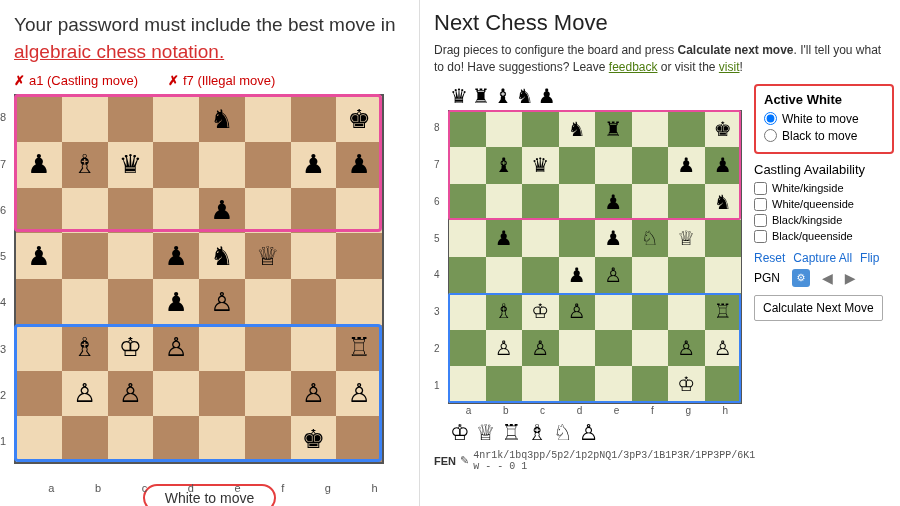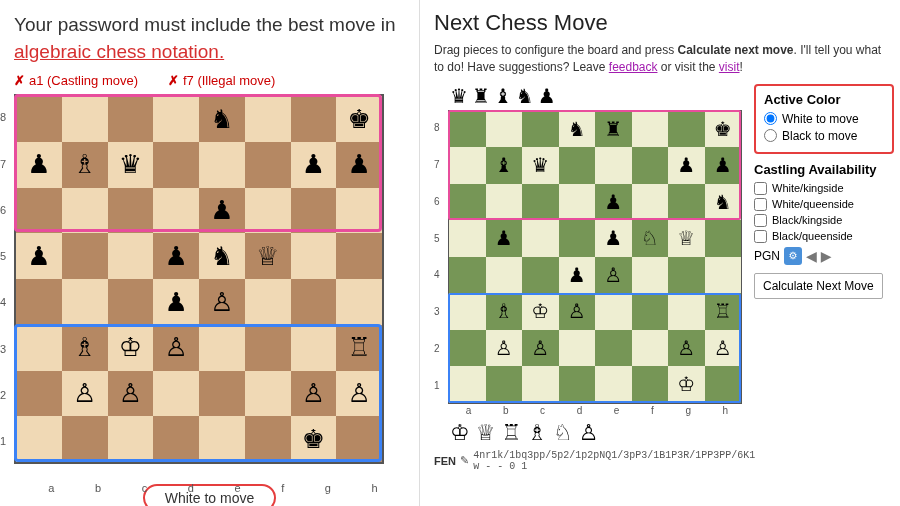--- a/index.html
+++ b/index.html
@@ -129,21 +129,21 @@
       font-weight: normal;
       color: #222;
       margin-bottom: 6px;
     }
     .right-panel .description {
       font-size: 12px;
       color: #333;
       margin-bottom: 8px;
       line-height: 1.4;
     }
-    .right-panel .description a { color: #a21caf; }
+    .right-panel .description a { color: #4d7c0f; }
     .right-panel .description b { font-weight: bold; }
 
     .right-content {
       display: flex;
       gap: 10px;
     }
 
     
     .board-right-wrapper {
       position: relative;
@@ -224,21 +224,21 @@
       display: flex;
       align-items: center;
       gap: 5px;
       font-size: 12px;
       margin-bottom: 3px;
       cursor: pointer;
     }
     .radio-option input[type=radio] { margin: 0; }
 
     .castling-section .box-title {
-      font-weight: bold;
+      font-weight: normal;
       font-size: 13px;
       margin-bottom: 5px;
     }
     .checkbox-option {
       display: flex;
       align-items: center;
       gap: 5px;
       font-size: 11px;
       margin-bottom: 3px;
       cursor: pointer;
@@ -253,21 +253,21 @@
       flex-wrap: wrap;
     }
     .action-link {
       color: #1a6bd1;
       cursor: pointer;
       text-decoration: none;
     }
     .pgn-row {
       display: flex;
       align-items: center;
-      gap: 4px;
+      gap: 12px;
       margin-top: 4px;
       font-size: 12px;
     }
     .pgn-label { font-weight: normal; }
     .pgn-icon {
       width: 18px;
       height: 18px;
       background: #4a90d9;
       border-radius: 3px;
       display: flex;
@@ -566,21 +566,21 @@
       </div>
       <div class="fen-row">
         <span class="fen-label">FEN</span>
         <span style="cursor:pointer; font-size:11px; color:#555;">✎</span>
         <span class="fen-value">4nr1k/1bq3pp/5p2/1p2pNQ1/3pP3/1B1P3R/1PP3PP/6K1 w - - 0 1</span>
       </div>
     </div>
 
     <div class="right-sidebar">
       <div class="active-color-box">
-        <div class="box-title">Active Color</div>
+        <div class="box-title">Active White</div>
         <label class="radio-option">
           <input type="radio" name="active_color" checked="" style="">
           <span>White to move</span>
         </label>
         <label class="radio-option">
           <input type="radio" name="active_color" style="">
           <span>Black to move</span>
         </label>
       </div>
 
@@ -597,20 +597,25 @@
         <label class="checkbox-option">
           <input type="checkbox" style="">
           <span>Black/kingside</span>
         </label>
         <label class="checkbox-option">
           <input type="checkbox" style="">
           <span>Black/queenside</span>
         </label>
       </div>
 
+      <div class="action-row">
+        <a class="action-link">Reset</a>
+        <a class="action-link">Capture All</a>
+        <a class="action-link">Flip</a>
+      </div>
 
       <div class="pgn-row">
         <span class="pgn-label">PGN</span>
         <div class="pgn-icon">⚙</div>
         <span class="pgn-arrow">◀</span>
         <span class="pgn-arrow">▶</span>
       </div>
 
       <button class="calc-btn">Calculate Next Move</button>
     </div>

